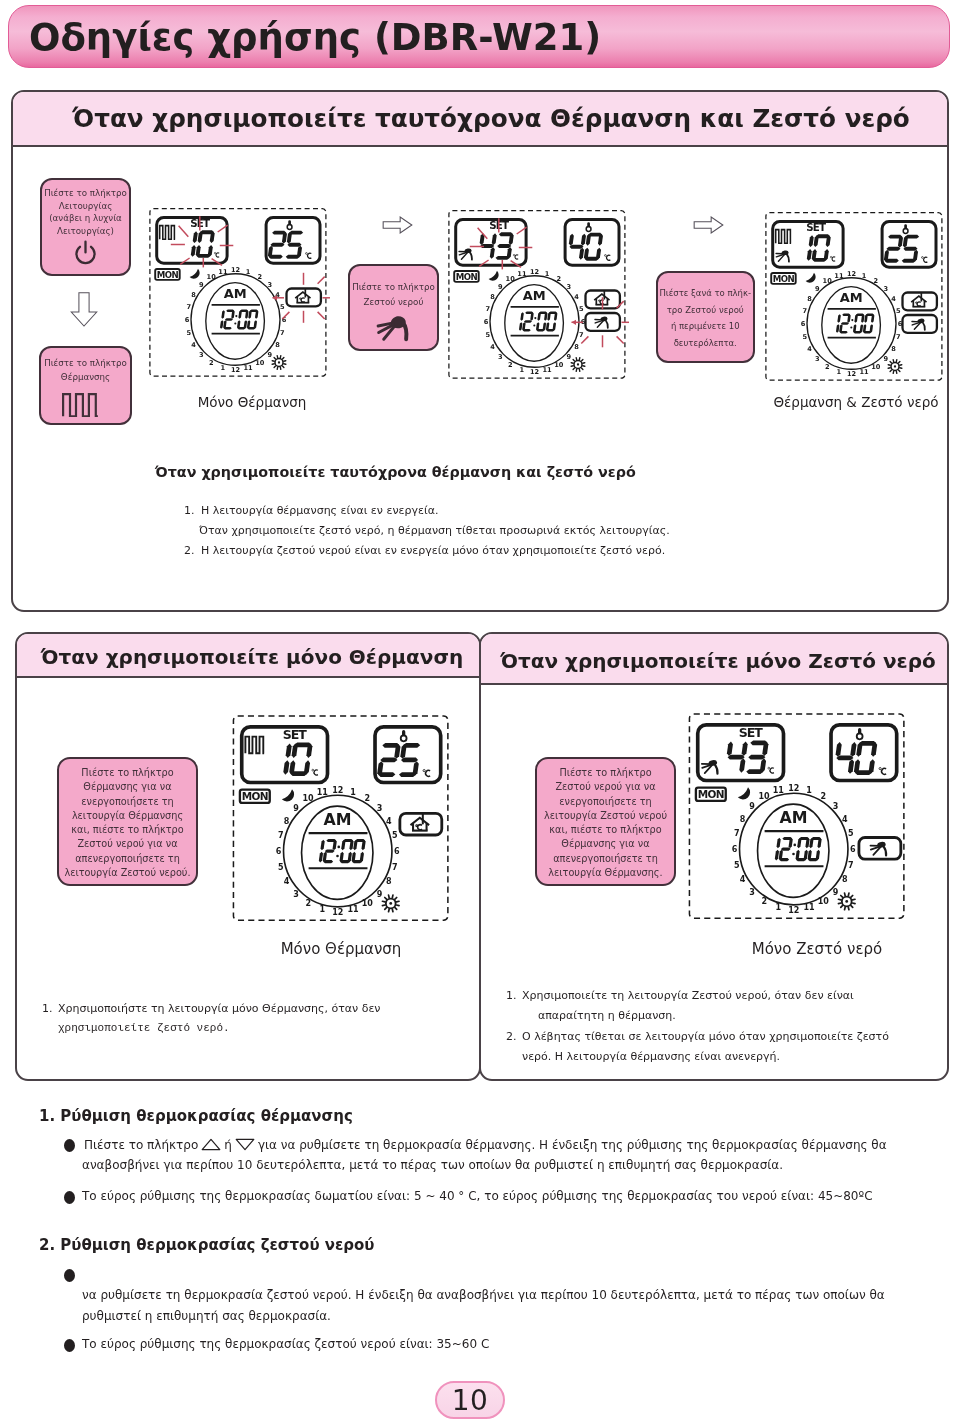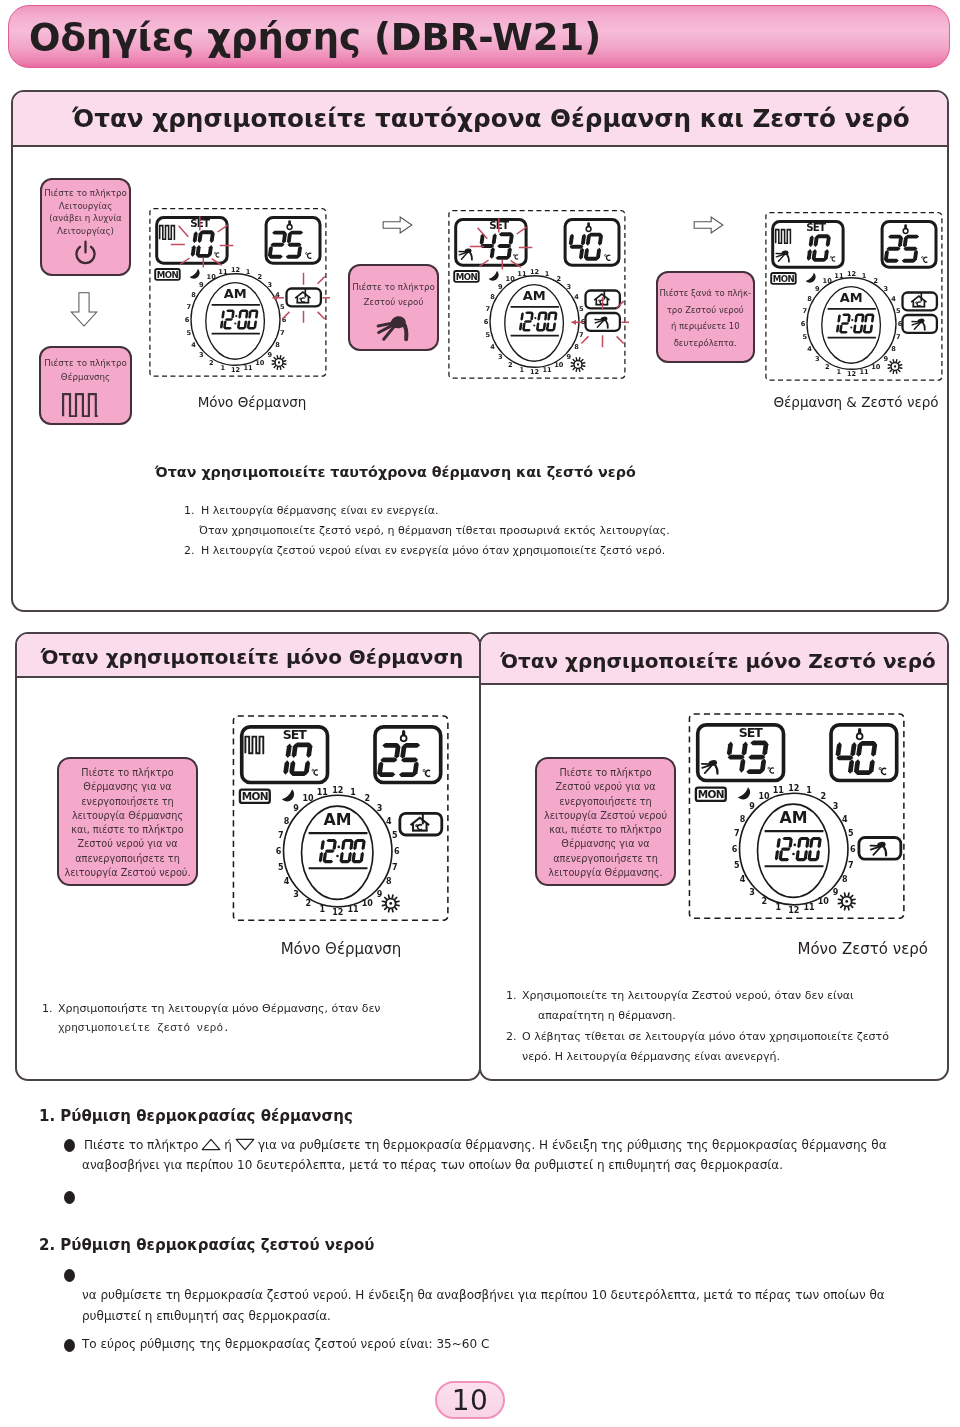--- a/index.html
+++ b/index.html
@@ -779,37 +779,38 @@
           <rect x="141.0" y="103.0" width="34.4" height="17.8" rx="5" fill="none" stroke="#1a1a1a" stroke-width="2.3"></rect>
           <g transform="translate(150.0,105.5) scale(0.95)">
             <ellipse cx="10.0" cy="3.6" rx="3.7" ry="2.4" transform="rotate(-10 10.0 3.6)" fill="#1a1a1a"></ellipse>
             <path d="M11.9,5.2 C13.6,7.4 14.2,9.9 14.0,12.9" fill="none" stroke="#1a1a1a" stroke-width="1.9" stroke-linecap="round"></path>
             <path d="M9.2,4.6 L0.5,4.3" stroke="#1a1a1a" stroke-width="1.5" stroke-linecap="round"></path>
             <path d="M9.0,5.1 L0.8,7.8" stroke="#1a1a1a" stroke-width="1.5" stroke-linecap="round"></path>
             <path d="M9.3,5.5 L3.0,12.4" stroke="#1a1a1a" stroke-width="1.5" stroke-linecap="round"></path>
           </g>
         </svg>
       </div>
-      <div class="cap" style="left:225px;top:306px;width:222px;font-size:15px;text-align:right;">Μόνο Ζεστό νερό</div>
+      <div class="cap" style="left:225px;top:306px;width:222px;font-size:15px;">Μόνο Ζεστό νερό</div>
       <div class="ntxt" style="left:25px;top:355px;">1.</div>
       <div class="ntxt" style="left:41px;top:355px;">Χρησιμοποιείτε τη λειτουργία Ζεστού νερού, όταν δεν είναι</div>
       <div class="ntxt" style="left:57px;top:375px;">απαραίτητη η θέρμανση.</div>
       <div class="ntxt" style="left:25px;top:396px;">2.</div>
       <div class="ntxt" style="left:41px;top:396px;">Ο λέβητας τίθεται σε λειτουργία μόνο όταν χρησιμοποιείτε ζεστό</div>
       <div class="ntxt" style="left:41px;top:416px;">νερό. Η λειτουργία θέρμανσης είναι ανενεργή.</div>
     </div>
 <div class="h3" style="left:39px;top:1107px;">1. Ρύθμιση θερμοκρασίας θέρμανσης</div>
     <div class="bullet" style="left:64px;top:1139px;"></div>
     <div class="bl" style="left:84px;top:1138px;"><span>Πιέστε το πλήκτρο</span><svg width="20" height="13" viewBox="0 0 20 13" style="vertical-align:-2px;margin:0 3px">
         <path d="M10,1.4 L18.8,11.6 L1.2,11.6 Z" fill="none" stroke="#231f20" stroke-width="1.2" stroke-linejoin="round"></path>
       </svg><span>ή</span><svg width="20" height="13" viewBox="0 0 20 13" style="vertical-align:-2px;margin:0 3px">
         <path d="M10,11.6 L1.2,1.4 L18.8,1.4 Z" fill="none" stroke="#231f20" stroke-width="1.2" stroke-linejoin="round"></path>
       </svg><span>για να ρυθμίσετε τη θερμοκρασία θέρμανσης. Η ένδειξη της ρύθμισης της θερμοκρασίας θέρμανσης θα</span></div>
     <div class="bl" style="left:82px;top:1159px;">αναβοσβήνει για περίπου 10 δευτερόλεπτα, μετά το πέρας των οποίων θα ρυθμιστεί η επιθυμητή σας θερμοκρασία.</div>
     <div class="bullet" style="left:64px;top:1191px;"></div>
+    <div class="bl" style="left:82px;top:1190px;">Το εύρος ρύθμισης της θερμοκρασίας δωματίου είναι: 5 ~ 40 ° C, το εύρος ρύθμισης της θερμοκρασίας του νερού είναι: 45~80ºC</div>
     <div class="h3" style="left:39px;top:1236px;">2. Ρύθμιση θερμοκρασίας ζεστού νερού</div>
     <div class="bullet" style="left:64px;top:1269px;"></div>
     <div class="bl" style="left:82px;top:1289px;">να ρυθμίσετε τη θερμοκρασία ζεστού νερού. Η ένδειξη θα αναβοσβήνει για περίπου 10 δευτερόλεπτα, μετά το πέρας των οποίων θα</div>
     <div class="bl" style="left:82px;top:1310px;">ρυθμιστεί η επιθυμητή σας θερμοκρασία.</div>
     <div class="bullet" style="left:64px;top:1339px;"></div>
     <div class="bl" style="left:82px;top:1338px;">Το εύρος ρύθμισης της θερμοκρασίας ζεστού νερού είναι: 35~60 C</div>
     <div id="pagenum">10</div>
   </div>
 
 </body></html>

